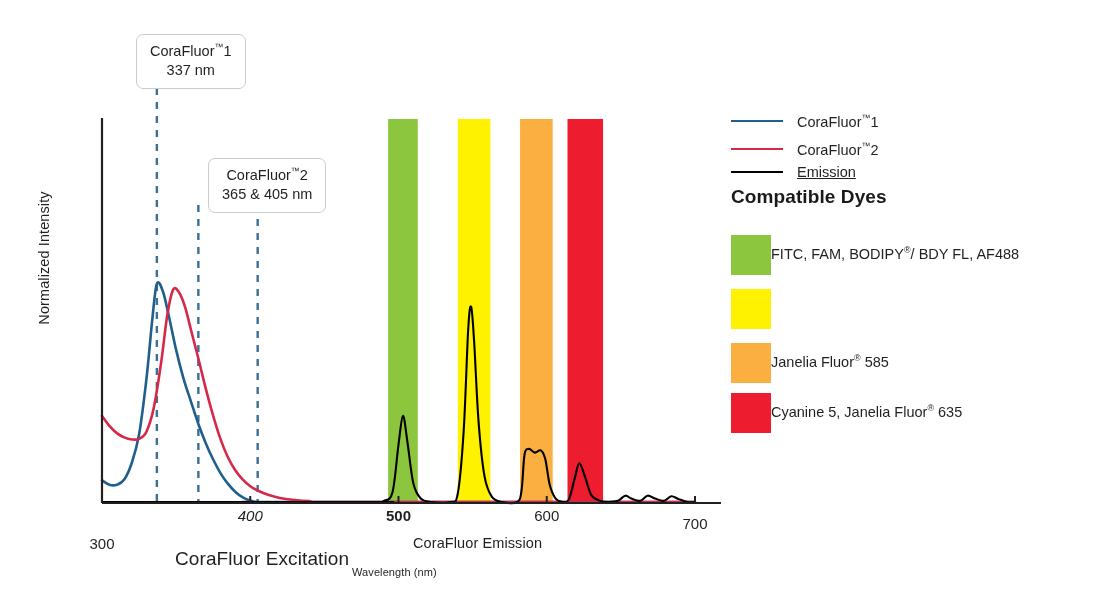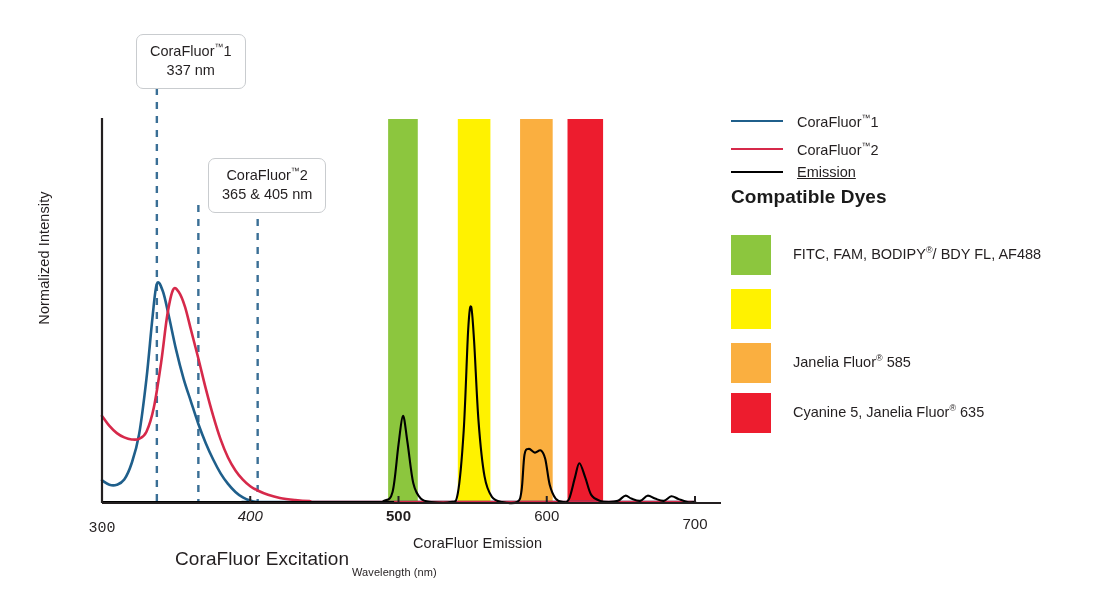--- a/index.html
+++ b/index.html
@@ -73,21 +73,21 @@
   .legend-line-label sup{font-size:9px;vertical-align:super;}
 
   #legend-title{
     position:absolute;left:731px;top:186px;
     font-size:19px;font-weight:700;color:#1a1a1a;letter-spacing:.1px;
   }
 
   .dye-row{position:absolute;display:flex;align-items:flex-start;}
   .dye-swatch{width:40px;height:40px;flex:0 0 40px;}
   .dye-label{
-    margin-left:22px;font-size:14.5px;color:#231f20;
+    font-size:14.5px;color:#231f20;
     line-height:1.42;white-space:nowrap;padding-top:9px;
   }
   .dye-label.two-line{padding-top:1px;}
   .dye-label sup{font-size:9px;vertical-align:super;}
 </style>
 </head>
 <body>
 
 <div id="root">
 
@@ -117,21 +117,21 @@
       <g id="ticks-group">
           <line x1="102" x2="102" y1="496" y2="503" stroke="#231f20" stroke-width="2"></line>
           <line x1="250.25" x2="250.25" y1="496" y2="503" stroke="#231f20" stroke-width="2"></line>
           <line x1="398.5" x2="398.5" y1="496" y2="503" stroke="#231f20" stroke-width="2"></line>
           <line x1="546.75" x2="546.75" y1="496" y2="503" stroke="#231f20" stroke-width="2"></line>
           <line x1="695" x2="695" y1="496" y2="503" stroke="#231f20" stroke-width="2"></line>
         </g>
     </svg>
 
     <div id="tick-labels">
-        <div class="tick-label" style="left: 102px; top: 520px; font-family: Liberation Mono, monospace;">300</div>
+        <div class="tick-label" style="left: 102px; top: 535px;">300</div>
         <div class="tick-label" style="left: 250.25px; top: 507px; font-style: italic;">400</div>
         <div class="tick-label" style="left: 398.5px; top: 507px; font-weight: bold;">500</div>
         <div class="tick-label" style="left: 546.75px; top: 507px;">600</div>
         <div class="tick-label" style="left: 695px; top: 515px;">700</div>
       </div>
 
     <div class="axis-title" id="y-axis-title">Normalized Intensity</div>
     <div class="axis-title" id="x-axis-title">Wavelength (nm)</div>
     <div class="axis-title" id="excitation-label">CoraFluor Excitation</div>
     <div class="axis-title" id="emission-label">CoraFluor Emission</div>

